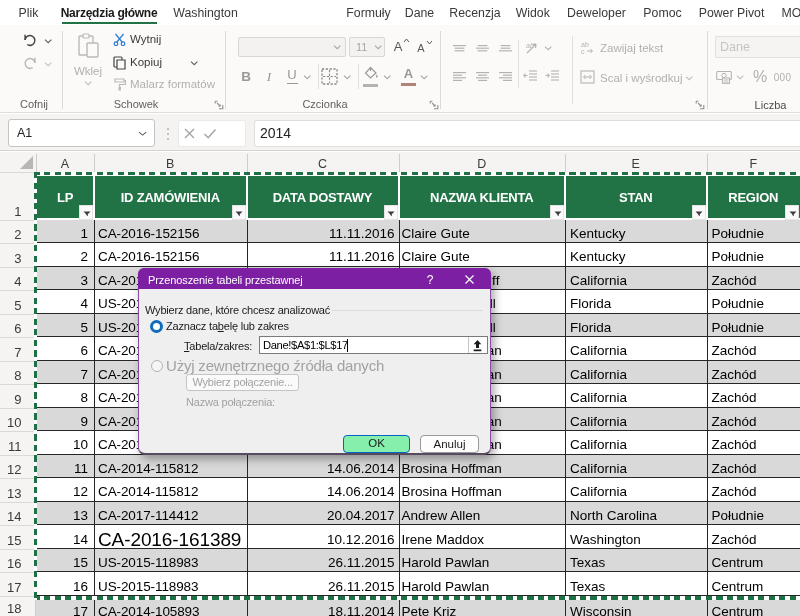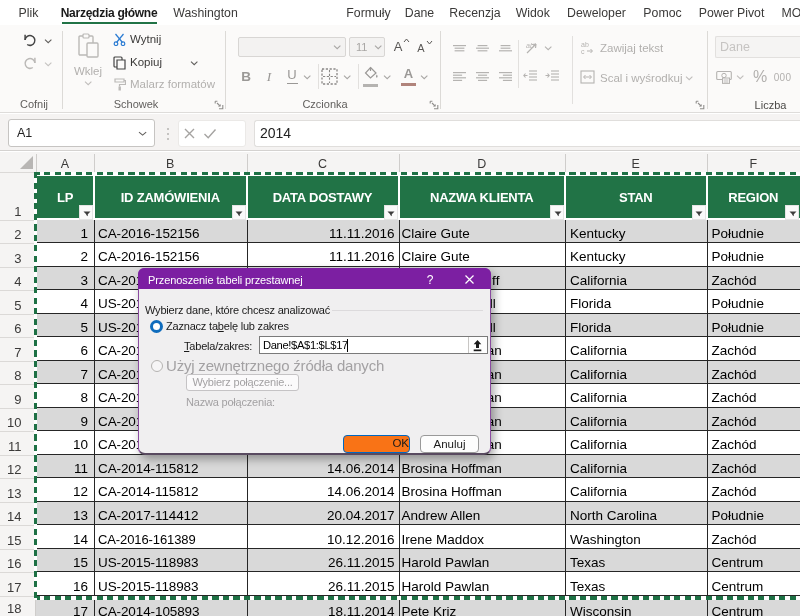--- a/index.html
+++ b/index.html
@@ -423,21 +423,21 @@
 <div style="position:absolute;left:36.0px;top:524.0px;width:764.0px;height:1px;background:#262626;"></div>
 <div style="position:absolute;top:507.0px;height:17px;line-height:17px;font-size:13.5px;color:#000;font-weight:400;white-space:nowrap;left:-312px;width:400px;text-align:right;">13</div>
 <div style="position:absolute;top:507.0px;height:17px;line-height:17px;font-size:13.5px;color:#000;font-weight:400;white-space:nowrap;letter-spacing:-0.1px;left:98px;">CA-2017-114412</div>
 <div style="position:absolute;top:507.0px;height:17px;line-height:17px;font-size:13.5px;color:#000;font-weight:400;white-space:nowrap;left:-5.5px;width:400px;text-align:right;">20.04.2017</div>
 <div style="position:absolute;top:507.0px;height:17px;line-height:17px;font-size:13.5px;color:#000;font-weight:400;white-space:nowrap;left:401.5px;">Andrew Allen</div>
 <div style="position:absolute;top:507.0px;height:17px;line-height:17px;font-size:13.5px;color:#000;font-weight:400;white-space:nowrap;left:570px;">North Carolina</div>
 <div style="position:absolute;top:507.0px;height:17px;line-height:17px;font-size:13.5px;color:#000;font-weight:400;white-space:nowrap;left:711.5px;">Południe</div>
 <div style="position:absolute;left:36px;top:525.0px;width:764px;height:23.5px;background:#fff;"></div>
 <div style="position:absolute;left:36.0px;top:547.5px;width:764.0px;height:1px;background:#262626;"></div>
 <div style="position:absolute;top:530.5px;height:17px;line-height:17px;font-size:13.5px;color:#000;font-weight:400;white-space:nowrap;left:-312px;width:400px;text-align:right;">14</div>
-<div style="position:absolute;top:530.5px;height:17px;line-height:17px;font-size:13px;color:#000;font-weight:400;white-space:nowrap;letter-spacing:-0.1px;left:98px;">CA-2016-161389</div>
+<div style="position:absolute;top:530.5px;height:17px;line-height:17px;font-size:19px;color:#000;font-weight:400;white-space:nowrap;letter-spacing:-0.1px;left:98px;">CA-2016-161389</div>
 <div style="position:absolute;top:530.5px;height:17px;line-height:17px;font-size:13.5px;color:#000;font-weight:400;white-space:nowrap;left:-5.5px;width:400px;text-align:right;">10.12.2016</div>
 <div style="position:absolute;top:530.5px;height:17px;line-height:17px;font-size:13.5px;color:#000;font-weight:400;white-space:nowrap;left:401.5px;">Irene Maddox</div>
 <div style="position:absolute;top:530.5px;height:17px;line-height:17px;font-size:13.5px;color:#000;font-weight:400;white-space:nowrap;left:570px;">Washington</div>
 <div style="position:absolute;top:530.5px;height:17px;line-height:17px;font-size:13.5px;color:#000;font-weight:400;white-space:nowrap;left:711.5px;">Zachód</div>
 <div style="position:absolute;left:36px;top:548.5px;width:764px;height:23.5px;background:#d9d9d9;"></div>
 <div style="position:absolute;left:36.0px;top:571.0px;width:764.0px;height:1px;background:#262626;"></div>
 <div style="position:absolute;top:554.0px;height:17px;line-height:17px;font-size:13.5px;color:#000;font-weight:400;white-space:nowrap;left:-312px;width:400px;text-align:right;">15</div>
 <div style="position:absolute;top:554.0px;height:17px;line-height:17px;font-size:13.5px;color:#000;font-weight:400;white-space:nowrap;letter-spacing:-0.1px;left:98px;">US-2015-118983</div>
 <div style="position:absolute;top:554.0px;height:17px;line-height:17px;font-size:13.5px;color:#000;font-weight:400;white-space:nowrap;left:-5.5px;width:400px;text-align:right;">26.11.2015</div>
 <div style="position:absolute;top:554.0px;height:17px;line-height:17px;font-size:13.5px;color:#000;font-weight:400;white-space:nowrap;left:401.5px;">Harold Pawlan</div>
@@ -488,15 +488,15 @@
 <div style="position:absolute;left:208px;top:69.5px;width:1px;height:13.5px;background:#000;"></div>
 <div style="position:absolute;left:328.5px;top:68px;width:19.5px;height:16px;background:#fdfdfd;border-left:1px solid #c8c6c4;"></div>
 <svg style="position:absolute;left:333px;top:69.5px" width="11" height="13" viewBox="0 0 11 13">
         <path d="M5.5 1 L9.3 5.2 H7 V9 H4 V5.2 H1.7 Z" fill="#1a1a1a"></path>
         <rect x="1.7" y="10.5" width="7.6" height="1.7" fill="#1a1a1a"></rect>
       </svg>
 <div style="position:absolute;left:12px;top:90.5px;width:12px;height:12px;border-radius:50%;border:1px solid #b5b3b1;background:#f6f5f6;"></div>
 <div style="position:absolute;left:27px;top:90px;height:14px;line-height:14px;font-size:15px;letter-spacing:-0.2px;color:#a3a1a3;white-space:nowrap;">Użyj zewnętrznego źródła danych</div>
 <div style="position:absolute;left:47px;top:104.5px;width:113px;height:17px;background:#fbfafb;border:1px solid #c5c3c5;border-radius:3px;line-height:15px;font-size:11px;letter-spacing:-0.2px;color:#a3a1a3;text-align:center;">Wybierz połączenie...</div>
 <div style="position:absolute;left:47px;top:125.5px;height:14px;line-height:14px;font-size:11px;letter-spacing:-0.2px;color:#a3a1a3;white-space:nowrap;">Nazwa połączenia:</div>
-<div style="position:absolute;left:204px;top:165.5px;width:67px;height:18.5px;background:#f97316;border:1.5px solid #0067c0;border-radius:4px;line-height:15.5px;font-size:11.5px;color:#1a1a1a;text-align:right;">OK</div>
+<div style="position:absolute;left:204px;top:165.5px;width:67px;height:18.5px;background:#86efac;border:1.5px solid #0067c0;border-radius:4px;line-height:15.5px;font-size:11.5px;color:#1a1a1a;text-align:center;">OK</div>
 <div style="position:absolute;left:281px;top:165.5px;width:59px;height:18.5px;background:#fdfdfd;border:1px solid #999;border-radius:4px;line-height:16.5px;font-size:11.5px;color:#1a1a1a;text-align:center;">Anuluj</div>
 </div>
   </div>
 </body></html>

